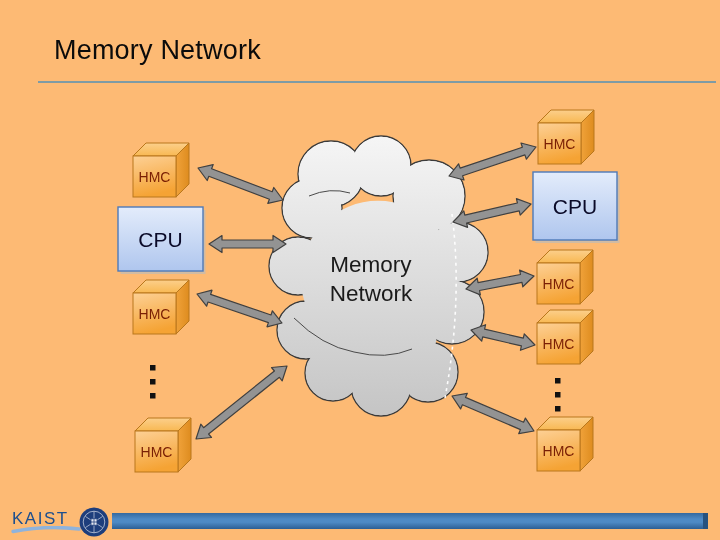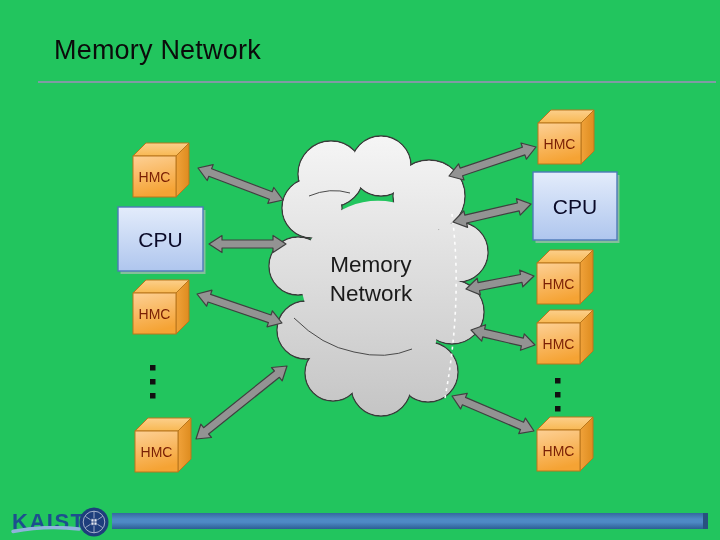--- a/index.html
+++ b/index.html
@@ -1,30 +1,30 @@
 <!DOCTYPE html>
 <html><head>
 <meta charset="utf-8">
 <style>
   html,body{margin:0;padding:0;background:#fff;}
   .slide{
-    position:relative;width:720px;height:540px;background:#22c55e;
+    position:relative;width:720px;height:540px;background:#fdba74;
     overflow:hidden;font-family:"Liberation Sans",sans-serif;text-align:center;
   }
   .slide-title{
     position:absolute;left:54px;top:34px;font-size:27px;line-height:1.2;
     color:#0b0b0b;letter-spacing:0.2px;
   }
   .title-rule{
     position:absolute;left:38px;top:81px;width:678px;height:2px;
     background:#7f9ba4;
   }
   #diagram-svg{position:absolute;left:0;top:0;}
   .footer-kaist-text{
-    position:absolute;left:12px;top:509px;font-size:22px;font-weight:bold;
+    position:absolute;left:12px;top:509px;font-size:17px;font-weight:normal;
     color:#1d4f8e;letter-spacing:1.5px;font-style:normal;
   }
   .footer-swoosh{position:absolute;left:10px;top:526px;}
   .footer-seal{position:absolute;left:78px;top:506px;}
   .footer-bar{
     position:absolute;left:112px;top:513px;width:591px;height:16px;
     background:linear-gradient(180deg,#35699f 0%,#4e8ac5 38%,#4e8ac5 58%,#2c5e94 100%);
   }
   .footer-bar-cap{
     position:absolute;left:703px;top:513px;width:5px;height:16px;background:#27527f;

